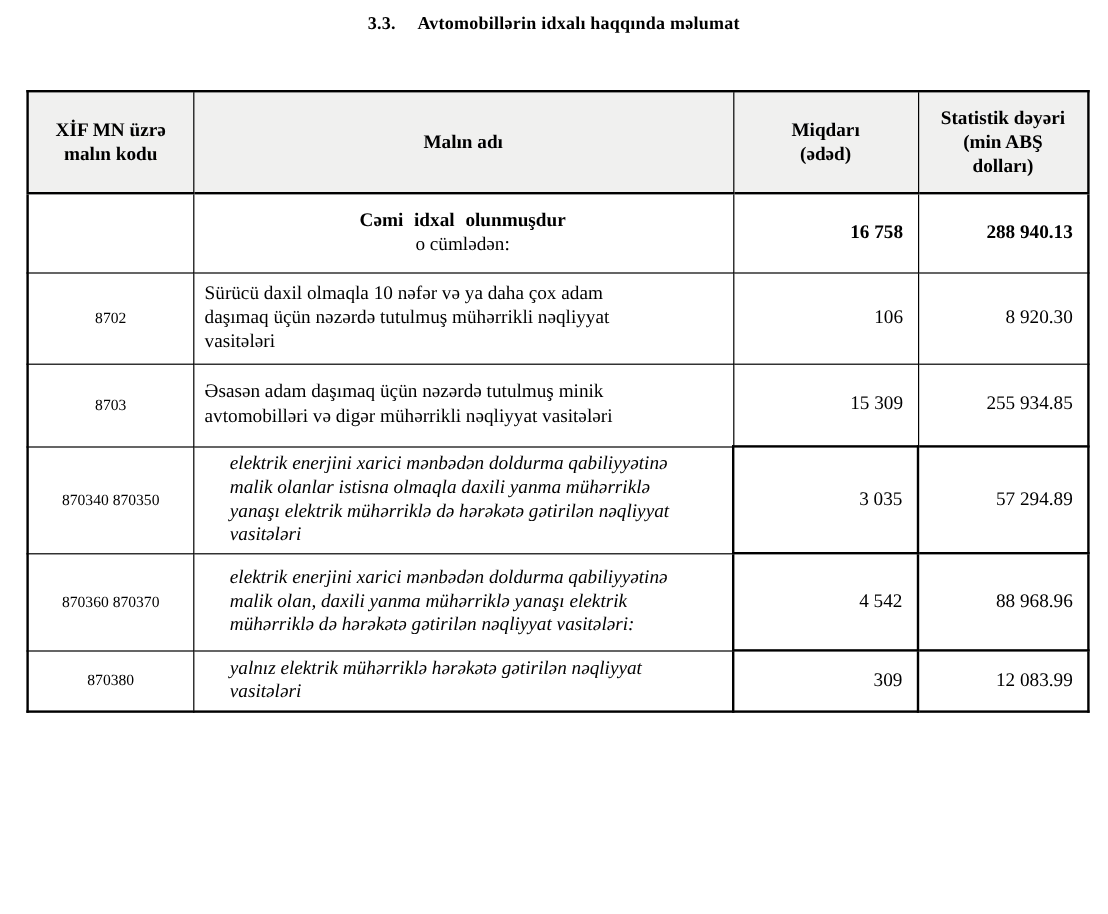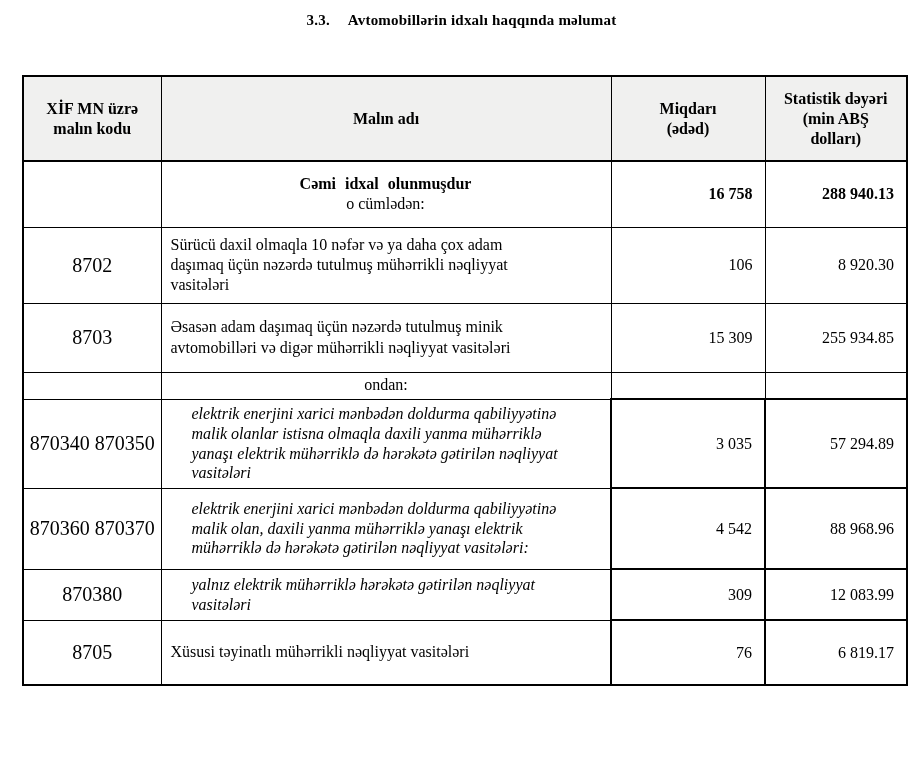--- a/index.html
+++ b/index.html
@@ -31,21 +31,21 @@
     padding:2px 8px;
     overflow:hidden;
   }
   tr.hdr th{
     background:#f0f0ef;
     border-bottom:2px solid #000;
     font-weight:bold;font-size:16px;
     text-align:center;line-height:1.25;
     padding:4px 4px;
   }
-  .code{text-align:center;font-size:20px;padding:2px 2px;}
+  .code{text-align:center;font-size:13px;padding:2px 2px;}
   .name{text-align:left;line-height:1.27;padding:4px 10px 4px 9px;}
   .name.pad{padding-right:56px;}
   .name.it{font-style:italic;padding-left:30px;padding-right:48px;line-height:1.22;}
   .num-cell{text-align:right;padding-right:12px;font-size:16px;}
   .center{text-align:center;}
   .b{font-weight:bold;}
   .total-title{font-weight:bold;word-spacing:5px;display:block;}
   .total-sub{display:block;}
   
   td.tk{border:2.5px solid #000;text-align:right;}
@@ -107,26 +107,20 @@
       <td class="num-cell">8 920.30</td>
     </tr>
 
     <tr class="h69">
       <td class="code">8703</td>
       <td class="name pad">Əsasən adam daşımaq üçün nəzərdə tutulmuş minik avtomobilləri və digər mühərrikli nəqliyyat vasitələri</td>
       <td class="num-cell">15 309</td>
       <td class="num-cell">255 934.85</td>
     </tr>
 
-    <tr class="h27">
-      <td class="code"></td>
-      <td class="name center" style="padding:1px 8px">ondan:</td>
-      <td class="num-cell"></td>
-      <td class="num-cell"></td>
-    </tr>
 
     <tr class="h89">
       <td class="code">870340 870350</td>
       <td class="name it">elektrik enerjini xarici mənbədən doldurma qabiliyyətinə malik olanlar istisna olmaqla daxili yanma mühərriklə yanaşı elektrik mühərriklə də hərəkətə gətirilən nəqliyyat vasitələri</td>
       <td class="num-cell tk">3 035</td>
       <td class="num-cell tk">57 294.89</td>
     </tr>
 
     <tr class="h81">
       <td class="code">870360 870370</td>
@@ -136,22 +130,16 @@
     </tr>
 
     <tr class="h51">
       <td class="code">870380</td>
       <td class="name it">yalnız elektrik mühərriklə hərəkətə gətirilən nəqliyyat vasitələri</td>
       <td class="num-cell tk">309</td>
       <td class="num-cell tk">12 083.99</td>
     </tr>
 
 
-    <tr class="h65">
-      <td class="code">8705</td>
-      <td class="name">Xüsusi təyinatlı mühərrikli nəqliyyat vasitələri</td>
-      <td class="num-cell tk">76</td>
-      <td class="num-cell tk">6 819.17</td>
-    </tr>
 
   </tbody>
     </table>
 </div>
 
 </body></html>

